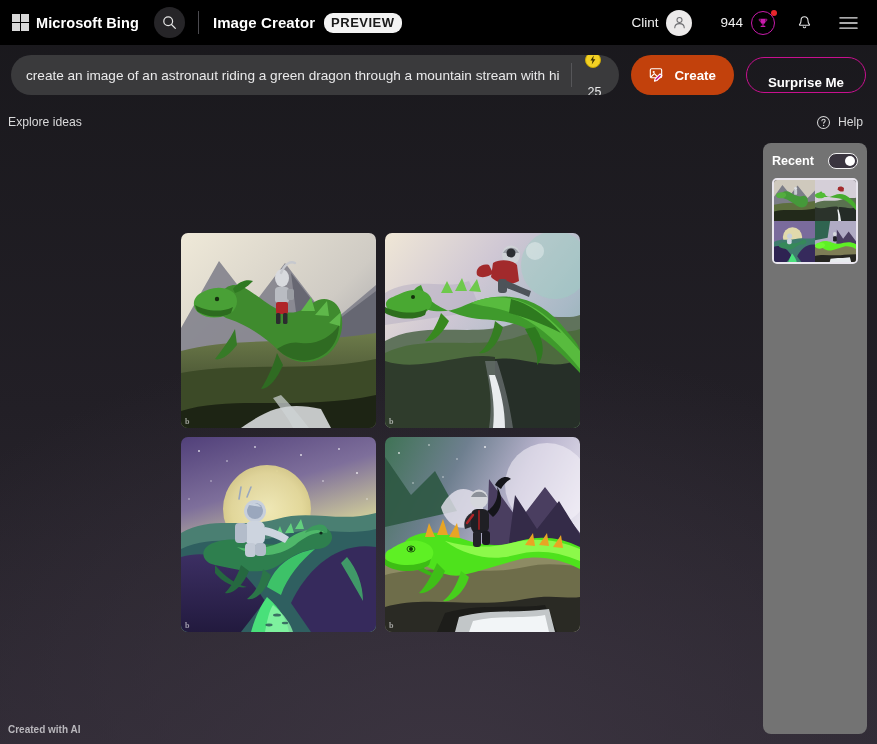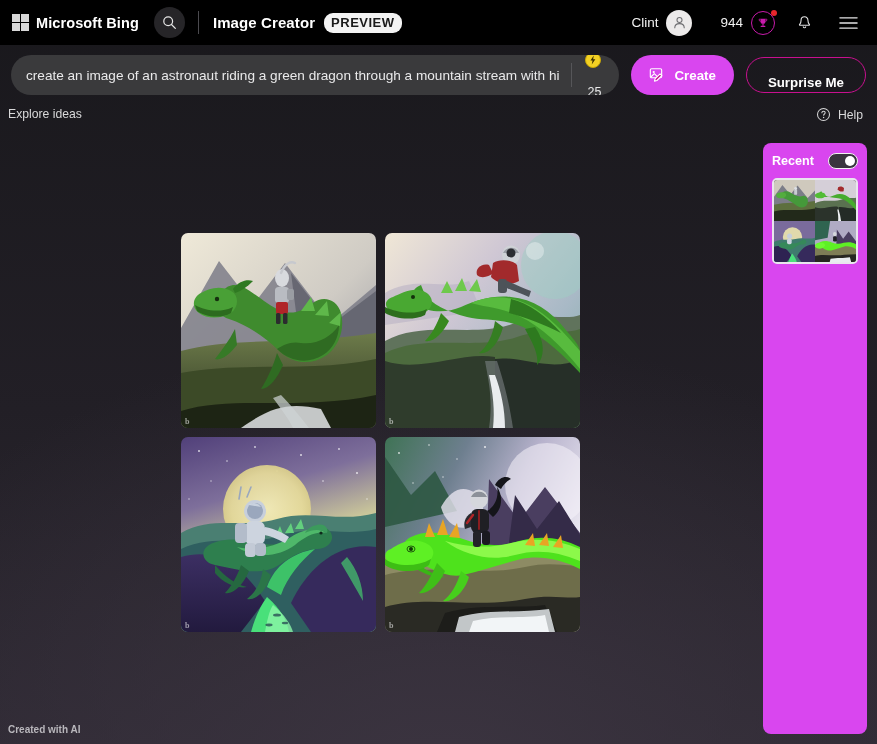--- a/index.html
+++ b/index.html
@@ -89,35 +89,35 @@
   .boost-sep { width: 1px; height: 24px; background: #565659; }
   .boost-area { display: flex; align-items: flex-end; gap: 17px; padding: 0 18px 0 13px; flex-direction: column; }
   .boost-coin {
     width: 16px; height: 16px; border-radius: 50%;
     background: #f2d024; border: 1.5px solid #c9a806;
     display: flex; align-items: center; justify-content: center;
   }
   .boost-count { color: #e9e9ea; font-size: 12.5px; }
   .btn-create {
     height: 40px; min-width: 101px; border-radius: 20px;
-    background: #d946ef; border: none; cursor: pointer;
+    background: #c2410c; border: none; cursor: pointer;
     display: flex; align-items: center; justify-content: center; gap: 8px;
     padding: 0 18px;
   }
   .btn-create span { color: #fff; font-size: 13.3px; font-weight: 700; }
   .btn-surprise {
     height: 28px; border-radius: 20px;
     background: transparent; border: 1.4px solid #c8108f; cursor: pointer;
     padding: 17px 21px;
   }
   .btn-surprise span { color: #fff; font-size: 13.3px; font-weight: 700; white-space: nowrap; }
 
   
   .subhead {
-    display: flex; align-items: flex-start;
+    display: flex; align-items: center;
     padding: 0 14px 0 8px; height: 30px;
     position: relative; z-index: 12;
   }
   .explore-link { color: #d9d9da; font-size: 12.2px; cursor: pointer; }
   .help-wrap { margin-left: auto; display: flex; align-items: center; gap: 7px; cursor: pointer; }
   .help-label { color: #d9d9da; font-size: 12.2px; }
 
   
   .main { position: relative; height: 574px; }
 
@@ -134,21 +134,21 @@
   .wm {
     position: absolute; left: 4px; bottom: 2px;
     color: rgba(255,255,255,.55); font-size: 8px; font-weight: 700;
     font-family: "Liberation Serif", serif; letter-spacing: -.3px;
   }
 
   
   .recent-panel {
     position: absolute; right: 10px; top: 6px;
     width: 104px; height: 591px;
-    background: #d946ef; border-radius: 8px;
+    background: #737373; border-radius: 8px;
     padding: 10px 9px;
   }
   .recent-head { display: flex; align-items: center; justify-content: space-between; margin-bottom: 9px; }
   .recent-title { color: #fff; font-size: 12.6px; font-weight: 700; }
   .toggle {
     width: 30px; height: 16px; border-radius: 9px;
     border: 1.3px solid #f2f2f2; background: #3a353f;
     position: relative; cursor: pointer;
   }
   .toggle .knob {

